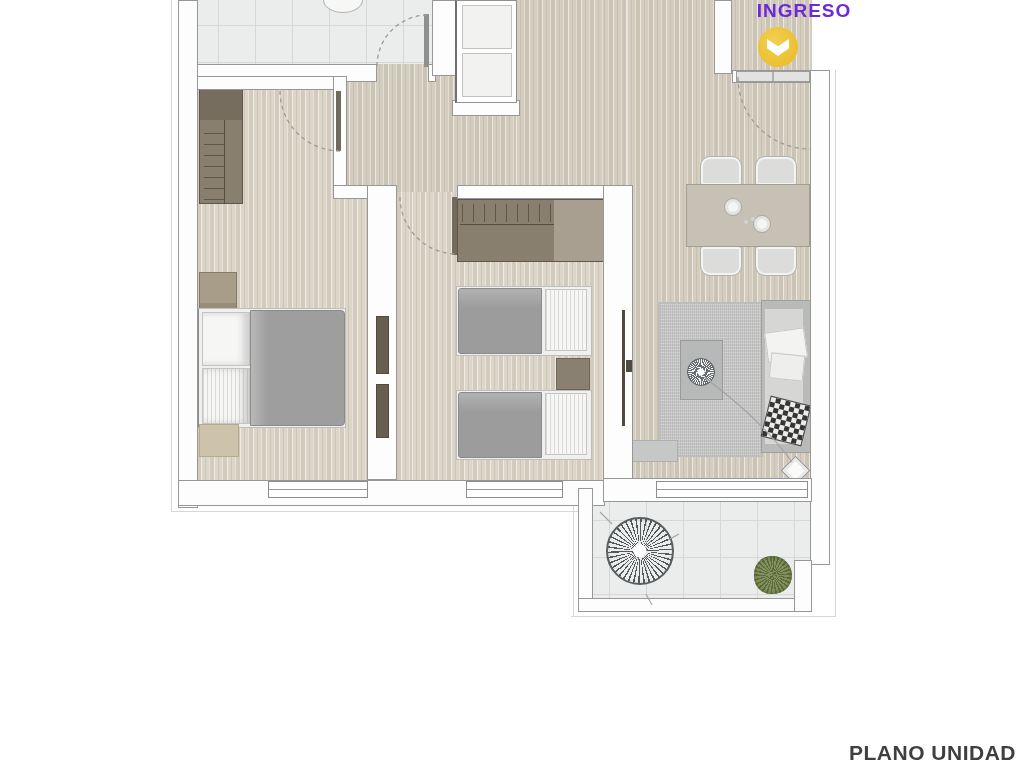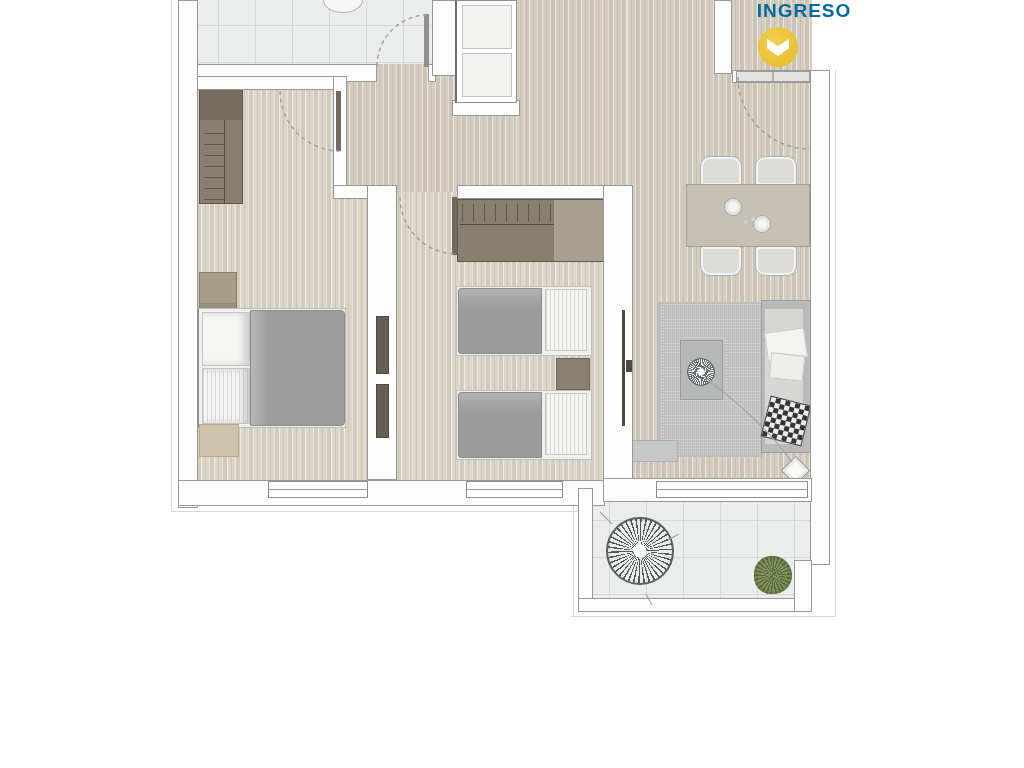--- a/index.html
+++ b/index.html
@@ -21,21 +21,21 @@
   .outline{background:#d7d7d7;}
   
   .window{background:#ffffff;border:1px solid #8d8d8d;
     background-image:linear-gradient(#9a9a9a,#9a9a9a);
     background-repeat:no-repeat;background-size:100% 1px;background-position:center;}
   .arc{fill:none;stroke:#9b9b9b;stroke-width:1.3;stroke-dasharray:4 3.5;}
   .thinline{fill:none;stroke:#a2a2a2;stroke-width:1.1;}
   .leaf{background:#716a5d;border:none;}
   
   .furn{border:1px solid #8d8678;}
-  .labels{color:#0369a1;font-weight:bold;}
+  .labels{color:#6d28d9;font-weight:bold;}
 </style>
 </head>
 <body>
 
 <div id="canvas">
 
   <div class="abs outline" style="left:171px;top:0;width:1px;height:512px;"></div>
   <div class="abs outline" style="left:171px;top:511px;width:436px;height:1px;"></div>
   <div class="abs outline" style="left:573px;top:494px;width:1px;height:123px;"></div>
   <div class="abs outline" style="left:571px;top:616px;width:265px;height:1px;"></div>
@@ -156,14 +156,15 @@
     <path class="thinline" d="M 704 377 Q 762 420 792 462"></path>
     <line class="thinline" x1="612" y1="524" x2="600" y2="512" stroke="#566"></line>
     <line class="thinline" x1="646" y1="594" x2="652" y2="605" stroke="#566"></line>
     <line class="thinline" x1="668" y1="540" x2="679" y2="534" stroke="#566"></line>
   </svg>
 
   <div class="abs labels" style="left:744px;top:0;width:120px;text-align:center;font-size:19px;letter-spacing:1px;">INGRESO</div>
   <div class="abs" style="left:758px;top:27px;width:40px;height:40px;border-radius:50%;background:radial-gradient(circle at 40% 35%,#f2cf4e,#e8ba27);">
     <div style="width:22px;height:17px;margin:12px auto 0;background:#ffffff;clip-path:polygon(0% 0%,50% 42%,100% 0%,100% 55%,50% 100%,0% 55%);"></div>
   </div>
+  <div class="abs labels" style="right:8px;top:741px;font-size:21px;letter-spacing:0.5px;color:#3f3f3f;">PLANO UNIDAD</div>
 
 </div>
 
 </body></html>

